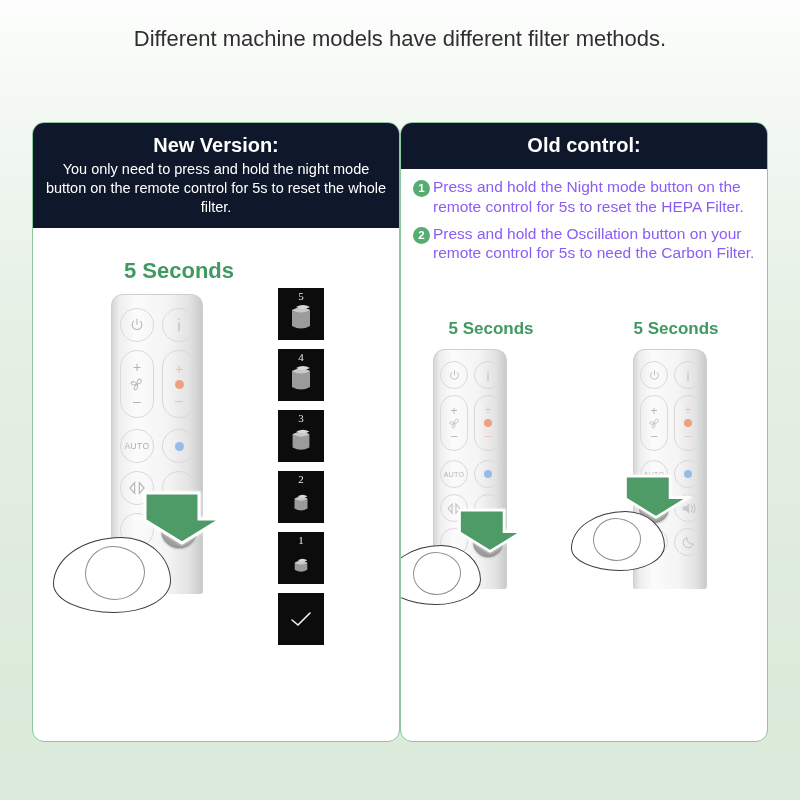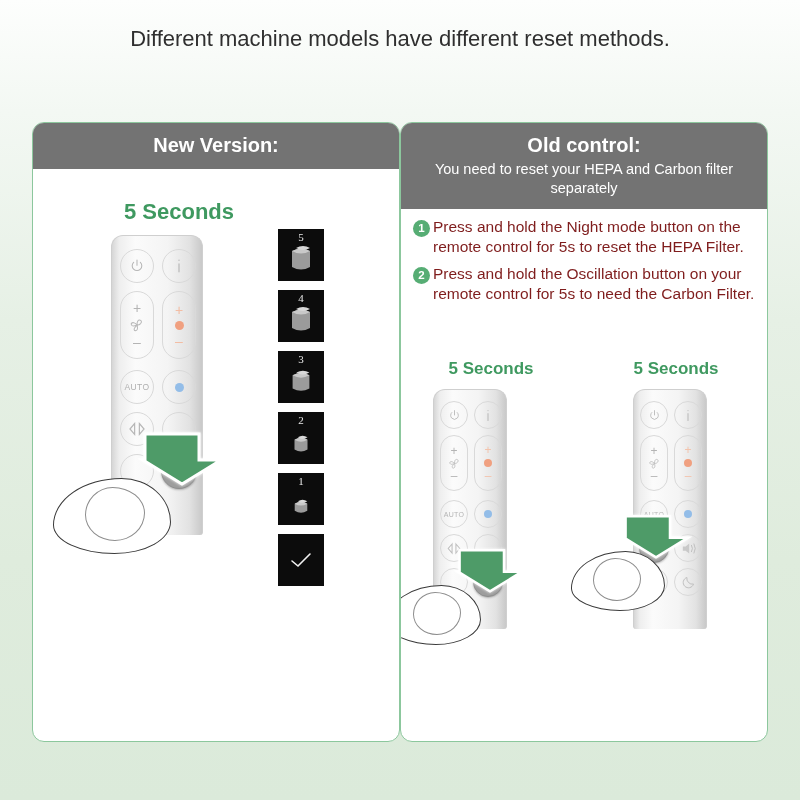--- a/index.html
+++ b/index.html
@@ -55,21 +55,21 @@
   .panel {
     position: relative;
     width: 368px;
     background: #ffffff;
     border: 1.5px solid #8cc79d;
     border-radius: 12px;
     overflow: hidden;
     box-sizing: border-box;
   }
   .panel-header {
-    background: #737373;
+    background: #0f172a;
     color: #ffffff;
     padding: 9px 12px 11px 12px;
     text-align: center;
   }
   .panel-header-title {
     font-size: 20px;
     font-weight: bold;
     line-height: 1.3;
   }
   .panel-header-desc {
@@ -101,21 +101,21 @@
     font-size: 11.5px;
     font-weight: bold;
     line-height: 17px;
     text-align: center;
     margin-top: 3px;
     margin-right: 3px;
   }
   .step-text {
     font-size: 15.5px;
     line-height: 1.28;
-    color: #7f1d1d;
+    color: #8b5cf6;
   }
 
   
   .seconds-label {
     color: #3f9960;
     font-weight: bold;
     text-align: center;
   }
 
   
@@ -201,28 +201,29 @@
     left: 50%;
     transform: translateX(-50%);
   }
 </style>
 </head>
 <body>
 
 <div class="page">
 
   <div class="masthead">
-    <p class="sub-title">Different machine models have different reset methods.</p>
+    <p class="sub-title">Different machine models have different filter methods.</p>
   </div>
 
   <div class="panels">
 
     <div class="panel">
       <div class="panel-header">
         <div class="panel-header-title">New Version:</div>
+        <div class="panel-header-desc">You only need to press and hold the night mode button on the remote control for 5s to reset the whole filter.</div>
       </div>
 
       <div class="panel-body">
 
         <div class="seconds-label" style="position:absolute; top:30px; left:46px; width:200px; font-size:22px;">5 Seconds</div>
 
         <div class="remote-wrap" style="top:66px; left:78px;">
           <div class="remote" style="width:92px; height:300px;">
 
             <div class="btn round" style="width:34px;height:34px;top:13px;left:8px;">
@@ -337,21 +338,20 @@
             </svg>
           </div>
         </div>
 
       </div>
     </div>
 
     <div class="panel">
       <div class="panel-header">
         <div class="panel-header-title">Old control:</div>
-        <div class="panel-header-desc">You need to reset your HEPA and Carbon filter separately</div>
       </div>
 
       <div class="panel-body">
 
         <div class="steps">
           <div class="step">
             <div class="step-badge">1</div>
             <div class="step-text">Press and hold the Night mode button on the remote control for 5s to reset the HEPA Filter.</div>
           </div>
           <div class="step">

